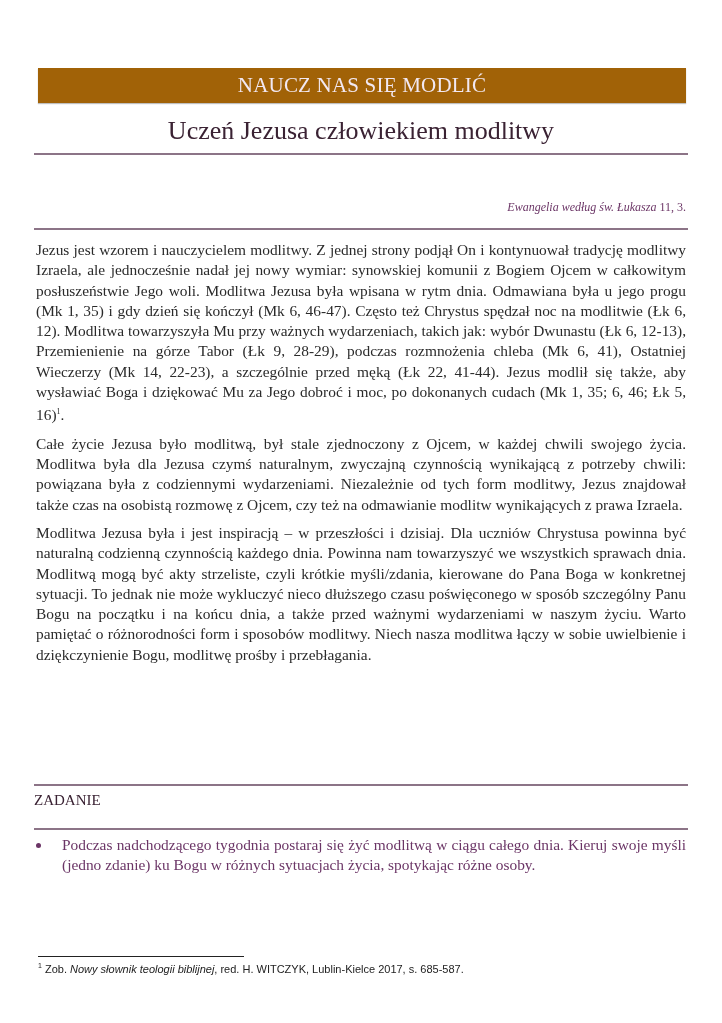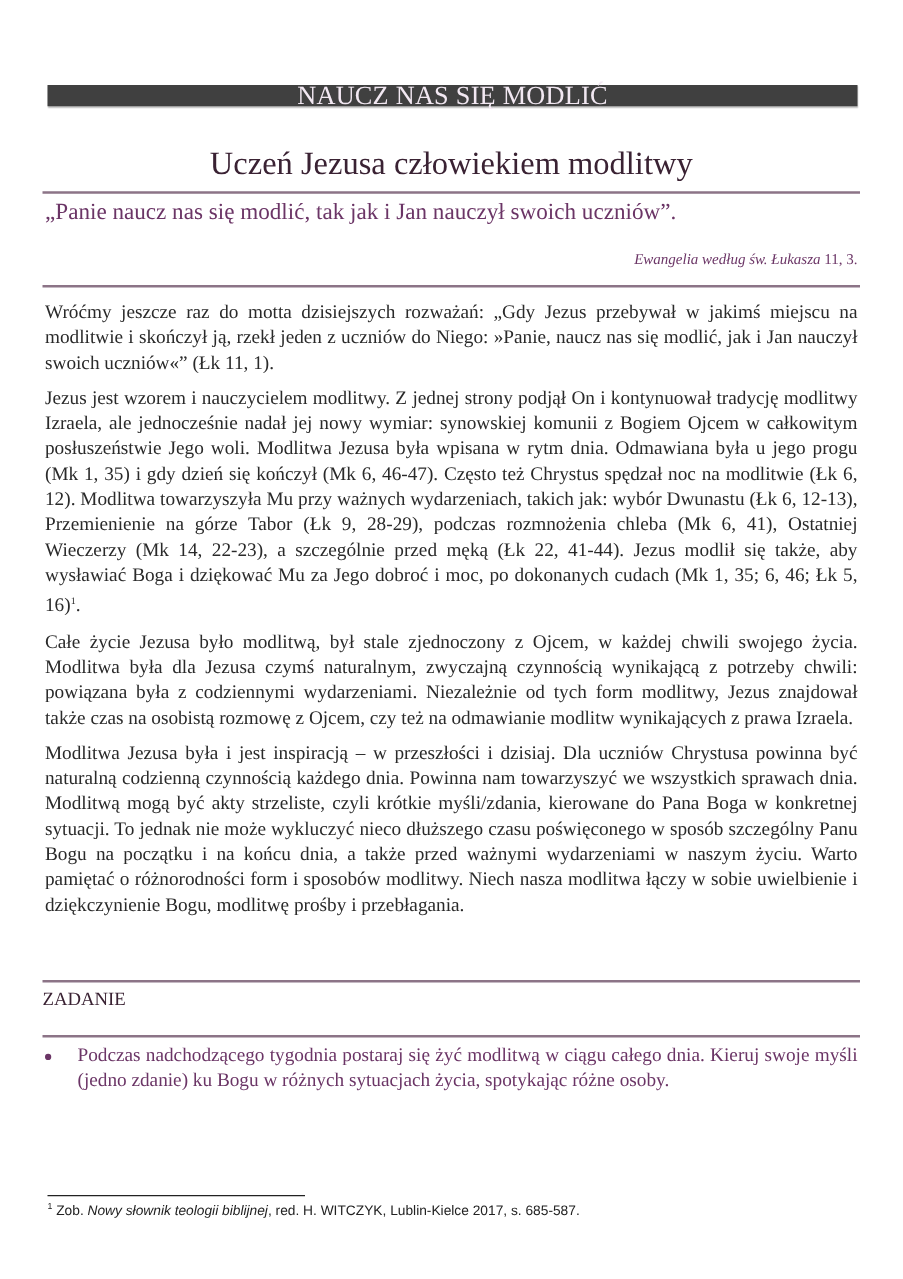--- a/index.html
+++ b/index.html
@@ -5,22 +5,22 @@
   html, body { margin: 0; padding: 0; background: #ffffff; }
   body { width: 722px; height: 1023px; position: relative; overflow: hidden; }
   .page { position: absolute; left: 0; top: 0; width: 722px; height: 1023px; }
   .brand {
     position: absolute; left: 36px; top: 34px; width: 650px;
     text-align: center; font-family: "DejaVu Serif", serif; font-weight: bold;
     font-size: 30px; letter-spacing: 1.2px; color: #c010f0; line-height: 34px;
     transform: scaleX(1.0);
   }
   .band {
-    position: absolute; left: 38px; top: 68px; width: 648px; height: 17px;
-    background: #404040;
+    position: absolute; left: 38px; top: 68px; width: 648px; height: 35px;
+    background: #a16207;
     box-shadow: 0 1px 1px rgba(0,0,0,0.25);
     display: flex; align-items: center; justify-content: center;
   }
   .band span {
     font-family: "Liberation Serif", serif; color: #f2e8f2; font-size: 21px;
     letter-spacing: 0.2px;
   }
   .title {
     position: absolute; left: 34px; top: 116px; width: 654px; text-align: center;
     font-family: "Liberation Serif", serif; font-size: 26px; color: #3a2233;
@@ -68,26 +68,24 @@
 </head>
 <body>
 
 <div class="page">
   <div class="band">
     <span>NAUCZ NAS SIĘ MODLIĆ</span>
   </div>
   <div class="title">Uczeń Jezusa człowiekiem modlitwy</div>
 
   <div class="rule" style="top:153px"></div>
-  <div class="quote">„Panie naucz nas się modlić, tak jak i Jan nauczył swoich uczniów”.</div>
   <div class="source"><i>Ewangelia według św. Łukasza</i><span> 11, 3.</span></div>
   <div class="rule" style="top:228px"></div>
 
   <div class="body">
-    <p>Wróćmy jeszcze raz do motta dzisiejszych rozważań: „Gdy Jezus przebywał w jakimś miejscu na modlitwie i skończył ją, rzekł jeden z uczniów do Niego: »Panie, naucz nas się modlić, jak i Jan nauczył swoich uczniów«” (Łk 11, 1).</p>
     <p><span>Jezus jest wzorem i nauczycielem modlitwy. Z jednej strony podjął On i kontynuował tradycję modlitwy Izraela, ale jednocześnie nadał jej nowy wymiar: synowskiej komunii z Bogiem Ojcem w całkowitym posłuszeństwie Jego woli. Modlitwa Jezusa była wpisana w rytm dnia. Odmawiana była u jego progu (Mk 1, 35) i gdy dzień się kończył (Mk 6, 46-47). Często też Chrystus spędzał noc na modlitwie (Łk 6, 12). Modlitwa towarzyszyła Mu przy ważnych wydarzeniach, takich jak: wybór Dwunastu (Łk 6, 12-13), Przemienienie na górze Tabor (Łk 9, 28-29), podczas rozmnożenia chleba (Mk 6, 41), Ostatniej Wieczerzy (Mk 14, 22-23), a szczególnie przed męką (Łk 22, 41-44). Jezus modlił się także, aby wysławiać Boga i dziękować Mu za Jego dobroć i moc, po dokonanych cudach (Mk 1, 35; 6, 46; Łk 5, 16)</span><sup>1</sup><span>.</span></p>
     <p>Całe życie Jezusa było modlitwą, był stale zjednoczony z Ojcem, w każdej chwili swojego życia. Modlitwa była dla Jezusa czymś naturalnym, zwyczajną czynnością wynikającą z potrzeby chwili: powiązana była z codziennymi wydarzeniami. Niezależnie od tych form modlitwy, Jezus znajdował także czas na osobistą rozmowę z Ojcem, czy też na odmawianie modlitw wynikających z prawa Izraela.</p>
     <p>Modlitwa Jezusa była i jest inspiracją – w przeszłości i dzisiaj. Dla uczniów Chrystusa powinna być naturalną codzienną czynnością każdego dnia. Powinna nam towarzyszyć we wszystkich sprawach dnia. Modlitwą mogą być akty strzeliste, czyli krótkie myśli/zdania, kierowane do Pana Boga w konkretnej sytuacji. To jednak nie może wykluczyć nieco dłuższego czasu poświęconego w sposób szczególny Panu Bogu na początku i na końcu dnia, a także przed ważnymi wydarzeniami w naszym życiu. Warto pamiętać o różnorodności form i sposobów modlitwy. Niech nasza modlitwa łączy w sobie uwielbienie i dziękczynienie Bogu, modlitwę prośby i przebłagania.</p>
   </div>
 
   <div class="rule" style="top:784px"></div>
   <div class="zadanie">ZADANIE</div>
   <div class="rule" style="top:828px"></div>
 
   <ul class="tasks">

